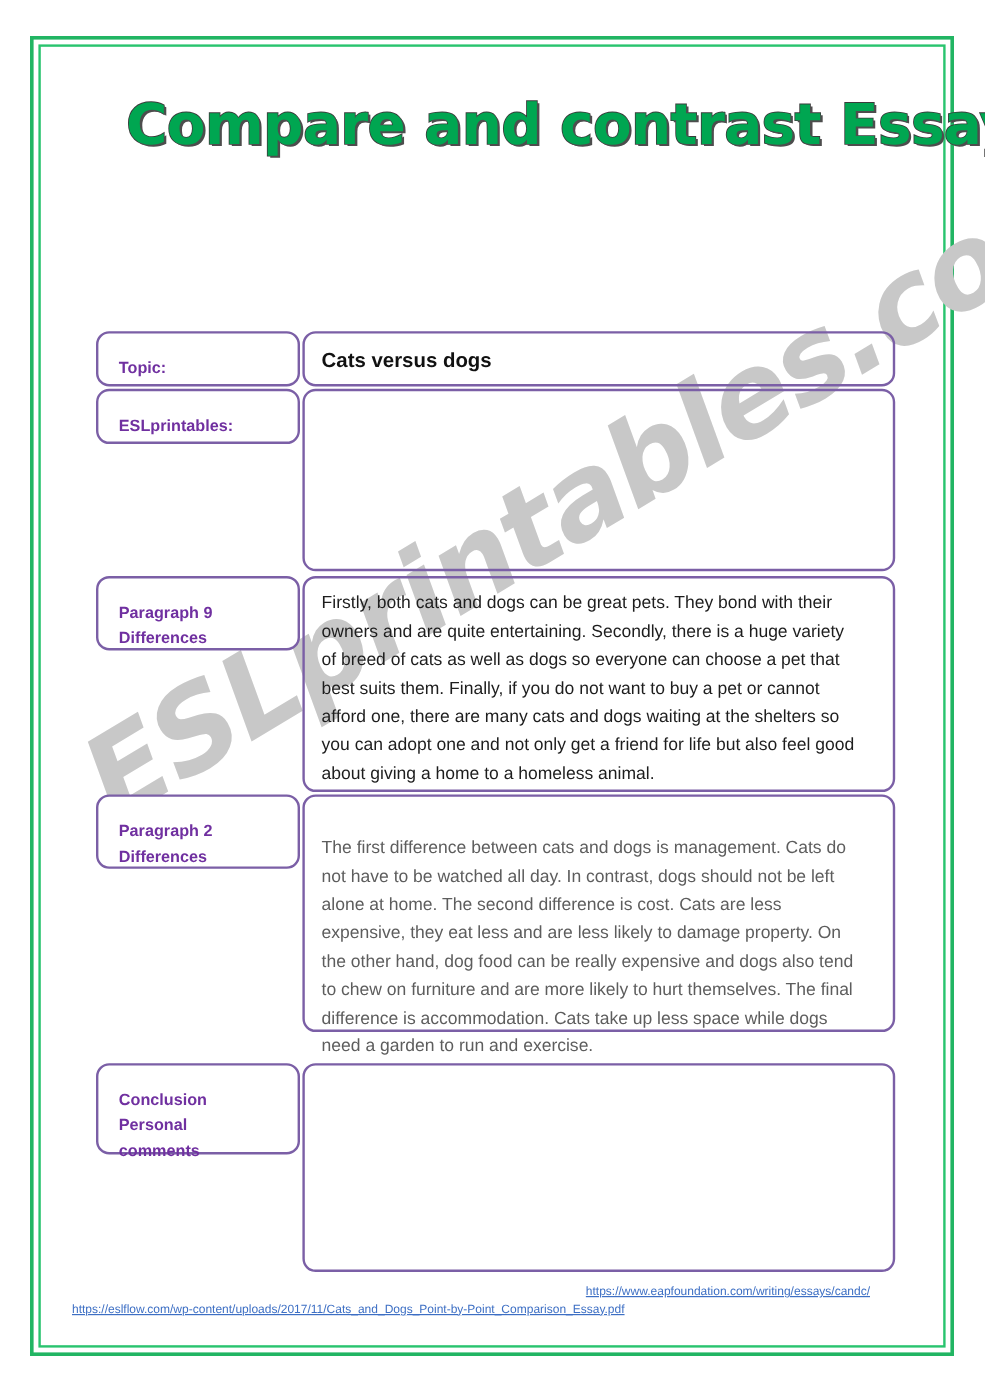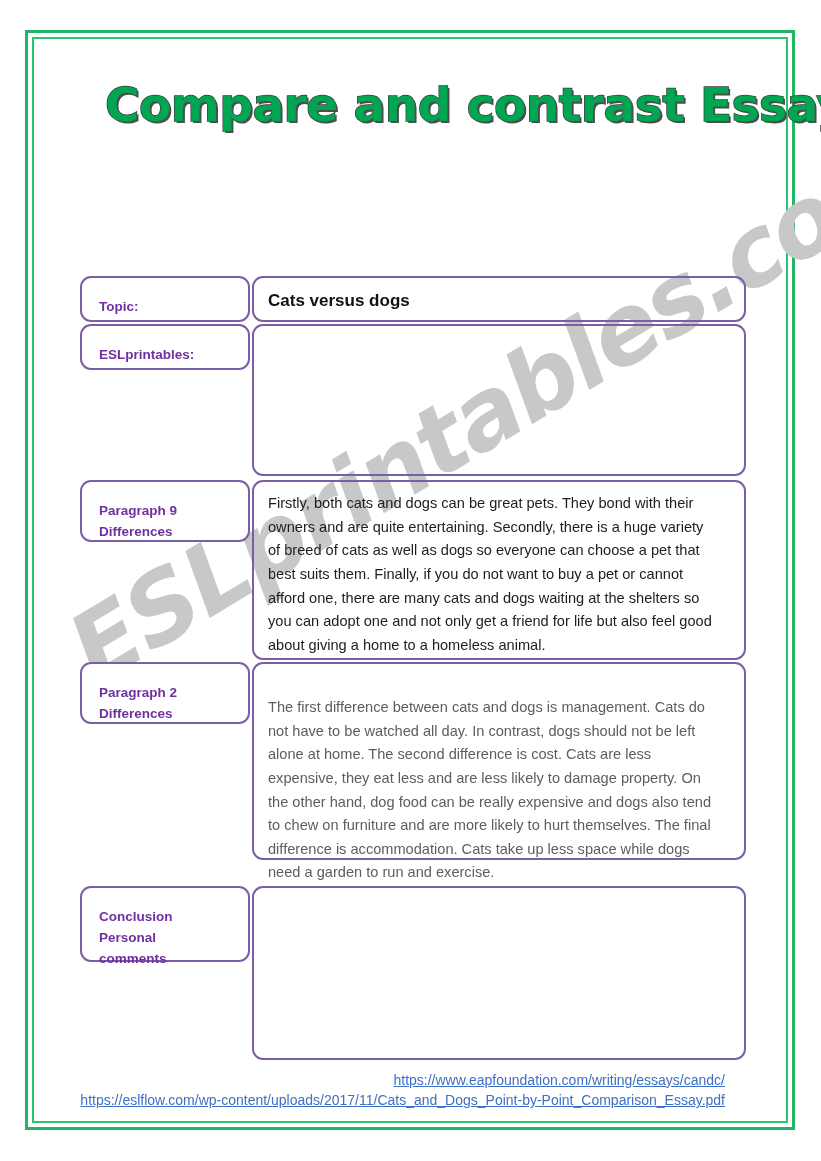--- a/index.html
+++ b/index.html
@@ -167,24 +167,24 @@
     text-align: right;
     font-size: 11.5px;
     line-height: 1.45;
     color: #1a1a1a;
   }
   #footer .adapted { display: block; color: #111111; }
   #footer a, #footer .link {
     display: block;
     color: #3d6fc4;
     text-decoration: underline;
-    font-size: 14px;
+    font-size: 10px;
     word-break: break-all;
   }
-  #footer .link-2 { text-align: right; }
+  #footer .link-2 { text-align: left; }
 </style>
 </head>
 <body>
 
 <div id="frame-outer"></div>
 <div id="frame-inner"></div>
 
 <div id="watermark">ESLprintables.com</div>
 
 <div id="sheet">

